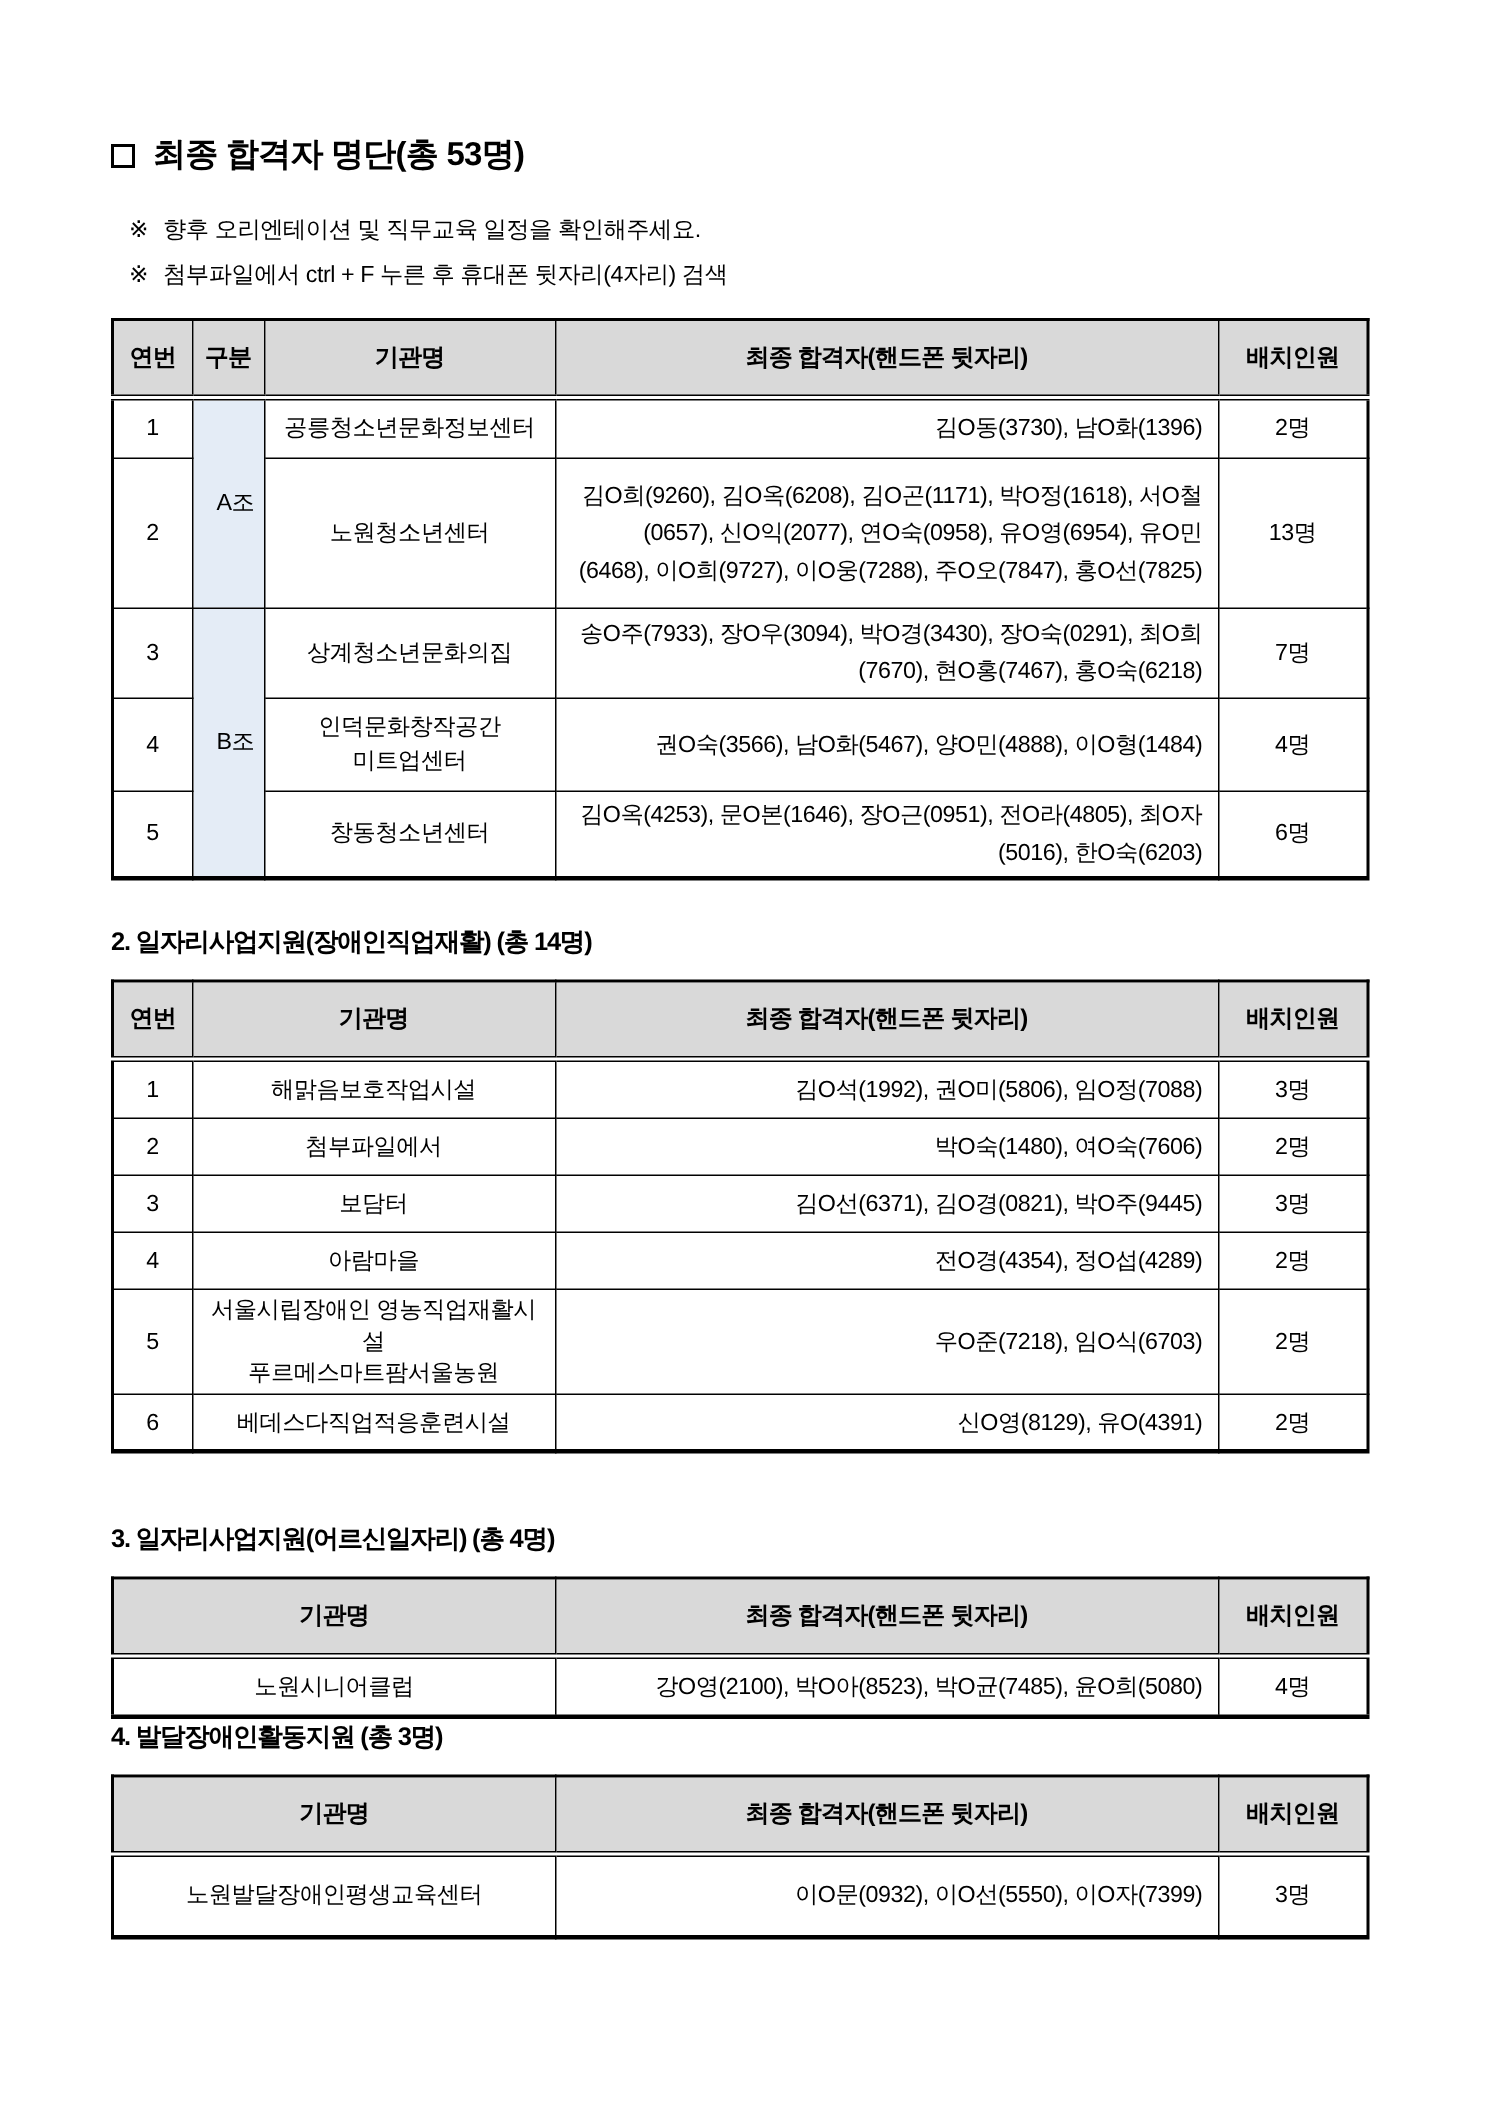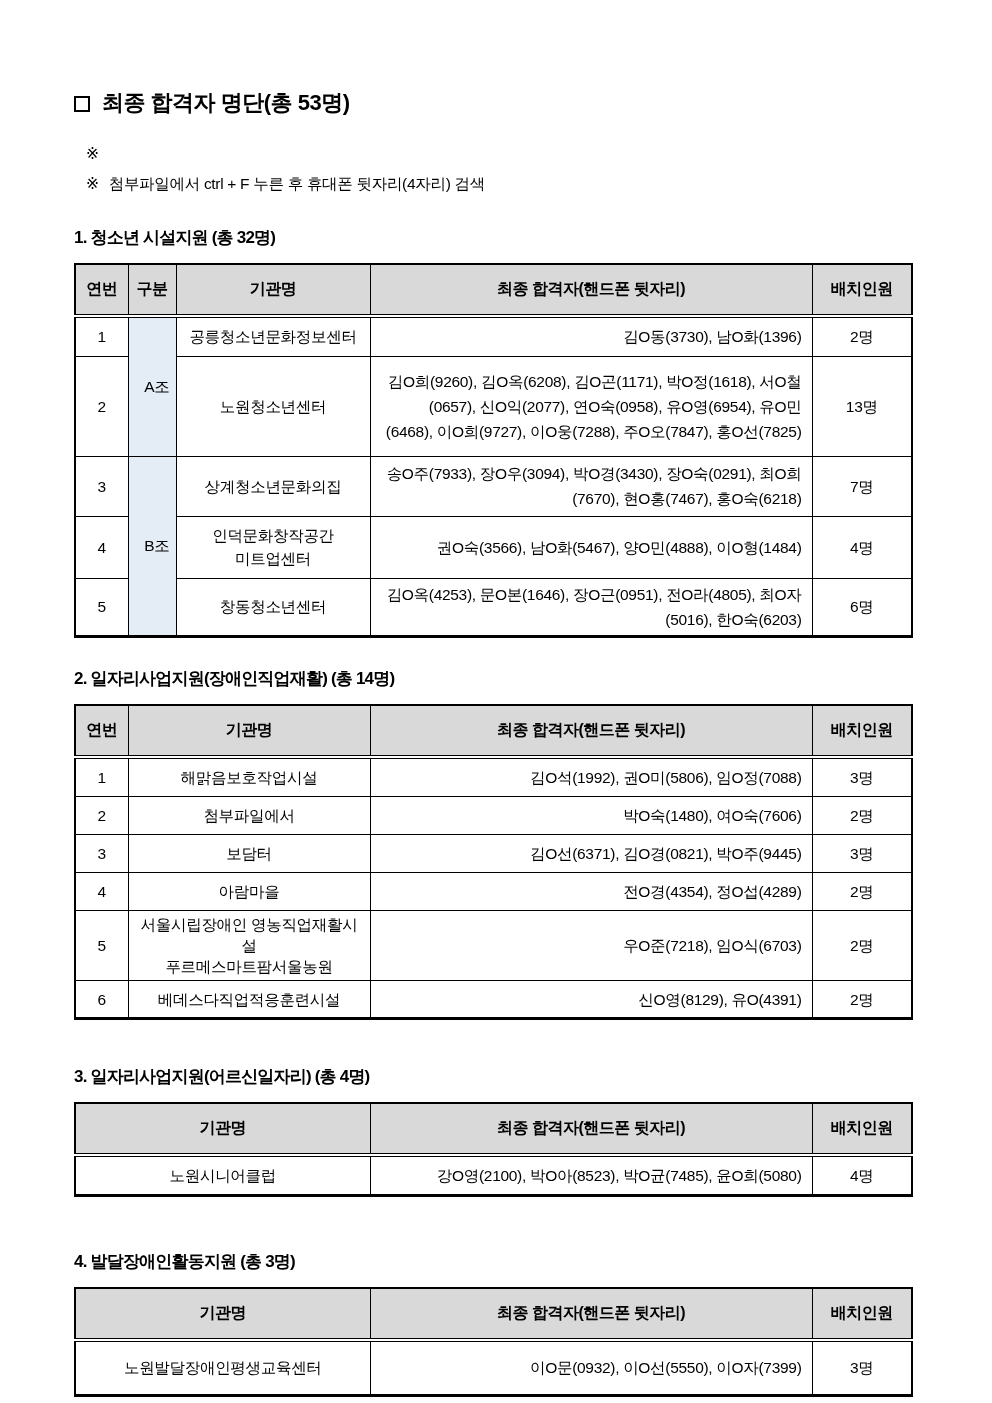--- a/index.html
+++ b/index.html
@@ -37,21 +37,21 @@
   .note-marker { flex:0 0 auto; padding-left:12px; }
 
   
   .section-heading {
     font-size:17px; font-weight:700; letter-spacing:-0.8px;
     line-height:24px;
   }
   .sh-1 { margin-top:27px; }
   .sh-2 { margin-top:29px; }
   .sh-3 { margin-top:45px; }
-  .sh-4 { margin-top:53px; }
+  .sh-4 { }
 
   
   table.tbl {
     border-collapse:collapse;
     table-layout:fixed;
     width:837px;
     margin-top:13px;
     border:2px solid #000;
     border-bottom-width:3px;
   }
@@ -87,28 +87,28 @@
   <div class="content">
 
     <div class="doc-title">
       <span class="title-box"></span>
       <span>최종 합격자 명단(총 53명)</span>
     </div>
 
     <div class="notes">
       <div class="note">
         <span class="note-marker">※</span>
+        <span>향후 오리엔테이션 및 직무교육 일정을 확인해주세요.</span>
       </div>
       <div class="note">
         <span class="note-marker">※</span>
         <span>첨부파일에서 ctrl + F 누른 후 휴대폰 뒷자리(4자리) 검색</span>
       </div>
     </div>
 
-    <div class="section-heading sh-1">1. 청소년 시설지원 (총 32명)</div>
     <table class="tbl">
       <colgroup>
         <col style="width:53px">
           <col style="width:48px">
           <col style="width:194px">
           <col style="width:442px">
           <col style="width:100px">
       </colgroup>
       <thead>
         <tr>

